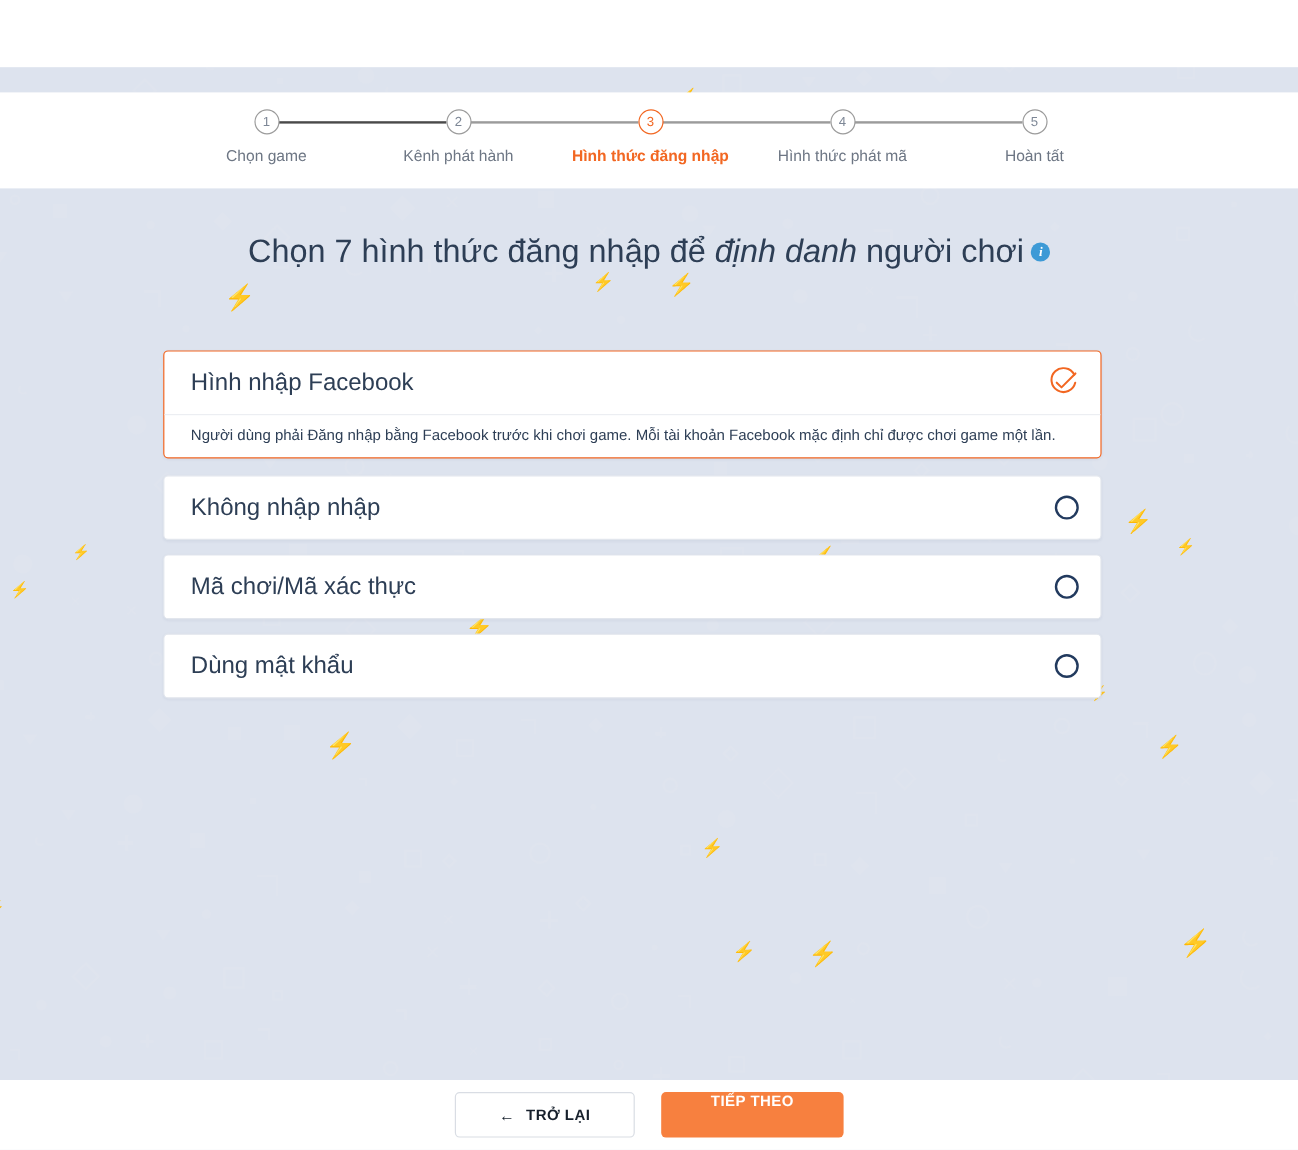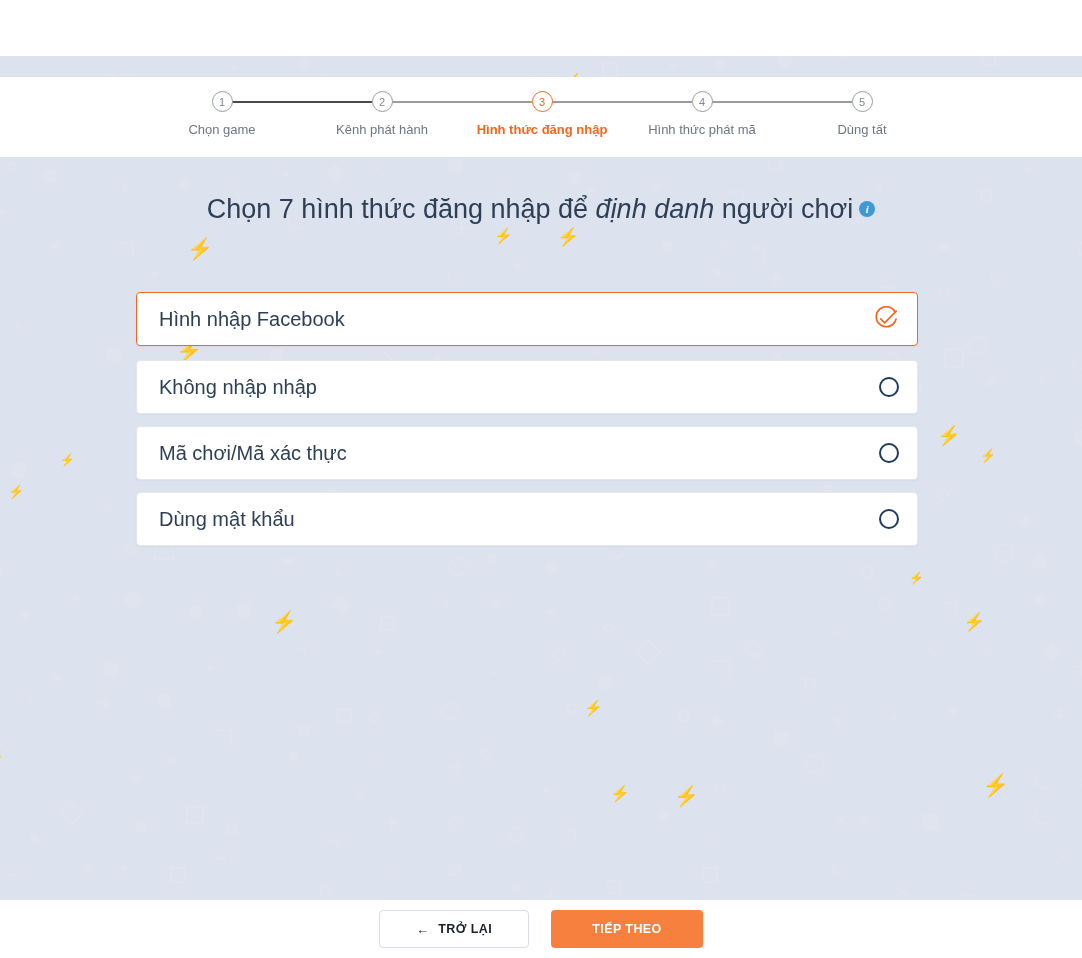--- a/index.html
+++ b/index.html
@@ -273,21 +273,20 @@
   .btn-next {
     width: 152px; height: 38px;
     border: none;
     border-radius: 4px;
     background: #f7803f;
     color: #ffffff;
     font-size: 12.5px;
     font-weight: bold;
     letter-spacing: 0.4px;
     display: flex;
-    align-items: center;
     justify-content: center;
     cursor: pointer;
     box-sizing: border-box;
   }
   .arrow-left { font-size: 13px; line-height: 1; }
 </style>
 </head>
 <body>
 
 <div class="page">
@@ -582,21 +581,21 @@
         <div class="step-label">Hình thức đăng nhập</div>
       </div>
 
       <div class="step" style="left:622px;">
         <div class="step-circle">4</div>
         <div class="step-label">Hình thức phát mã</div>
       </div>
 
       <div class="step" style="left:782px;">
         <div class="step-circle">5</div>
-        <div class="step-label">Dùng tất</div>
+        <div class="step-label">Hoàn tất</div>
       </div>
 
     </div>
   </div>
 
   <div class="content">
 
     <div class="heading">
       <span>Chọn 7 hình thức đăng nhập để </span><span class="em">định danh</span><span> người chơi</span><span class="info-icon">i</span>
     </div>
@@ -606,20 +605,21 @@
       <div class="option selected">
         <div class="option-row">
           <span class="option-title">Hình nhập Facebook</span>
           <span>
             <svg class="check-icon" viewBox="0 0 26 26" fill="none" xmlns="http://www.w3.org/2000/svg">
               <path d="M22.2 6.2 A10 10 0 1 0 23 13" stroke="#f26722" stroke-width="1.7" stroke-linecap="round" fill="none"></path>
               <path d="M7.6 12.9 L11.6 16.8 L23.2 5.2" stroke="#f26722" stroke-width="1.7" stroke-linecap="round" stroke-linejoin="round" fill="none"></path>
             </svg>
           </span>
         </div>
+        <div class="option-desc">Người dùng phải Đăng nhập bằng Facebook trước khi chơi game. Mỗi tài khoản Facebook mặc định chỉ được chơi game một lần.</div>
       </div>
 
       <div class="option">
         <div class="option-row">
           <span class="option-title">Không nhập nhập</span>
           <span class="radio-empty"></span>
         </div>
       </div>
 
       <div class="option">

